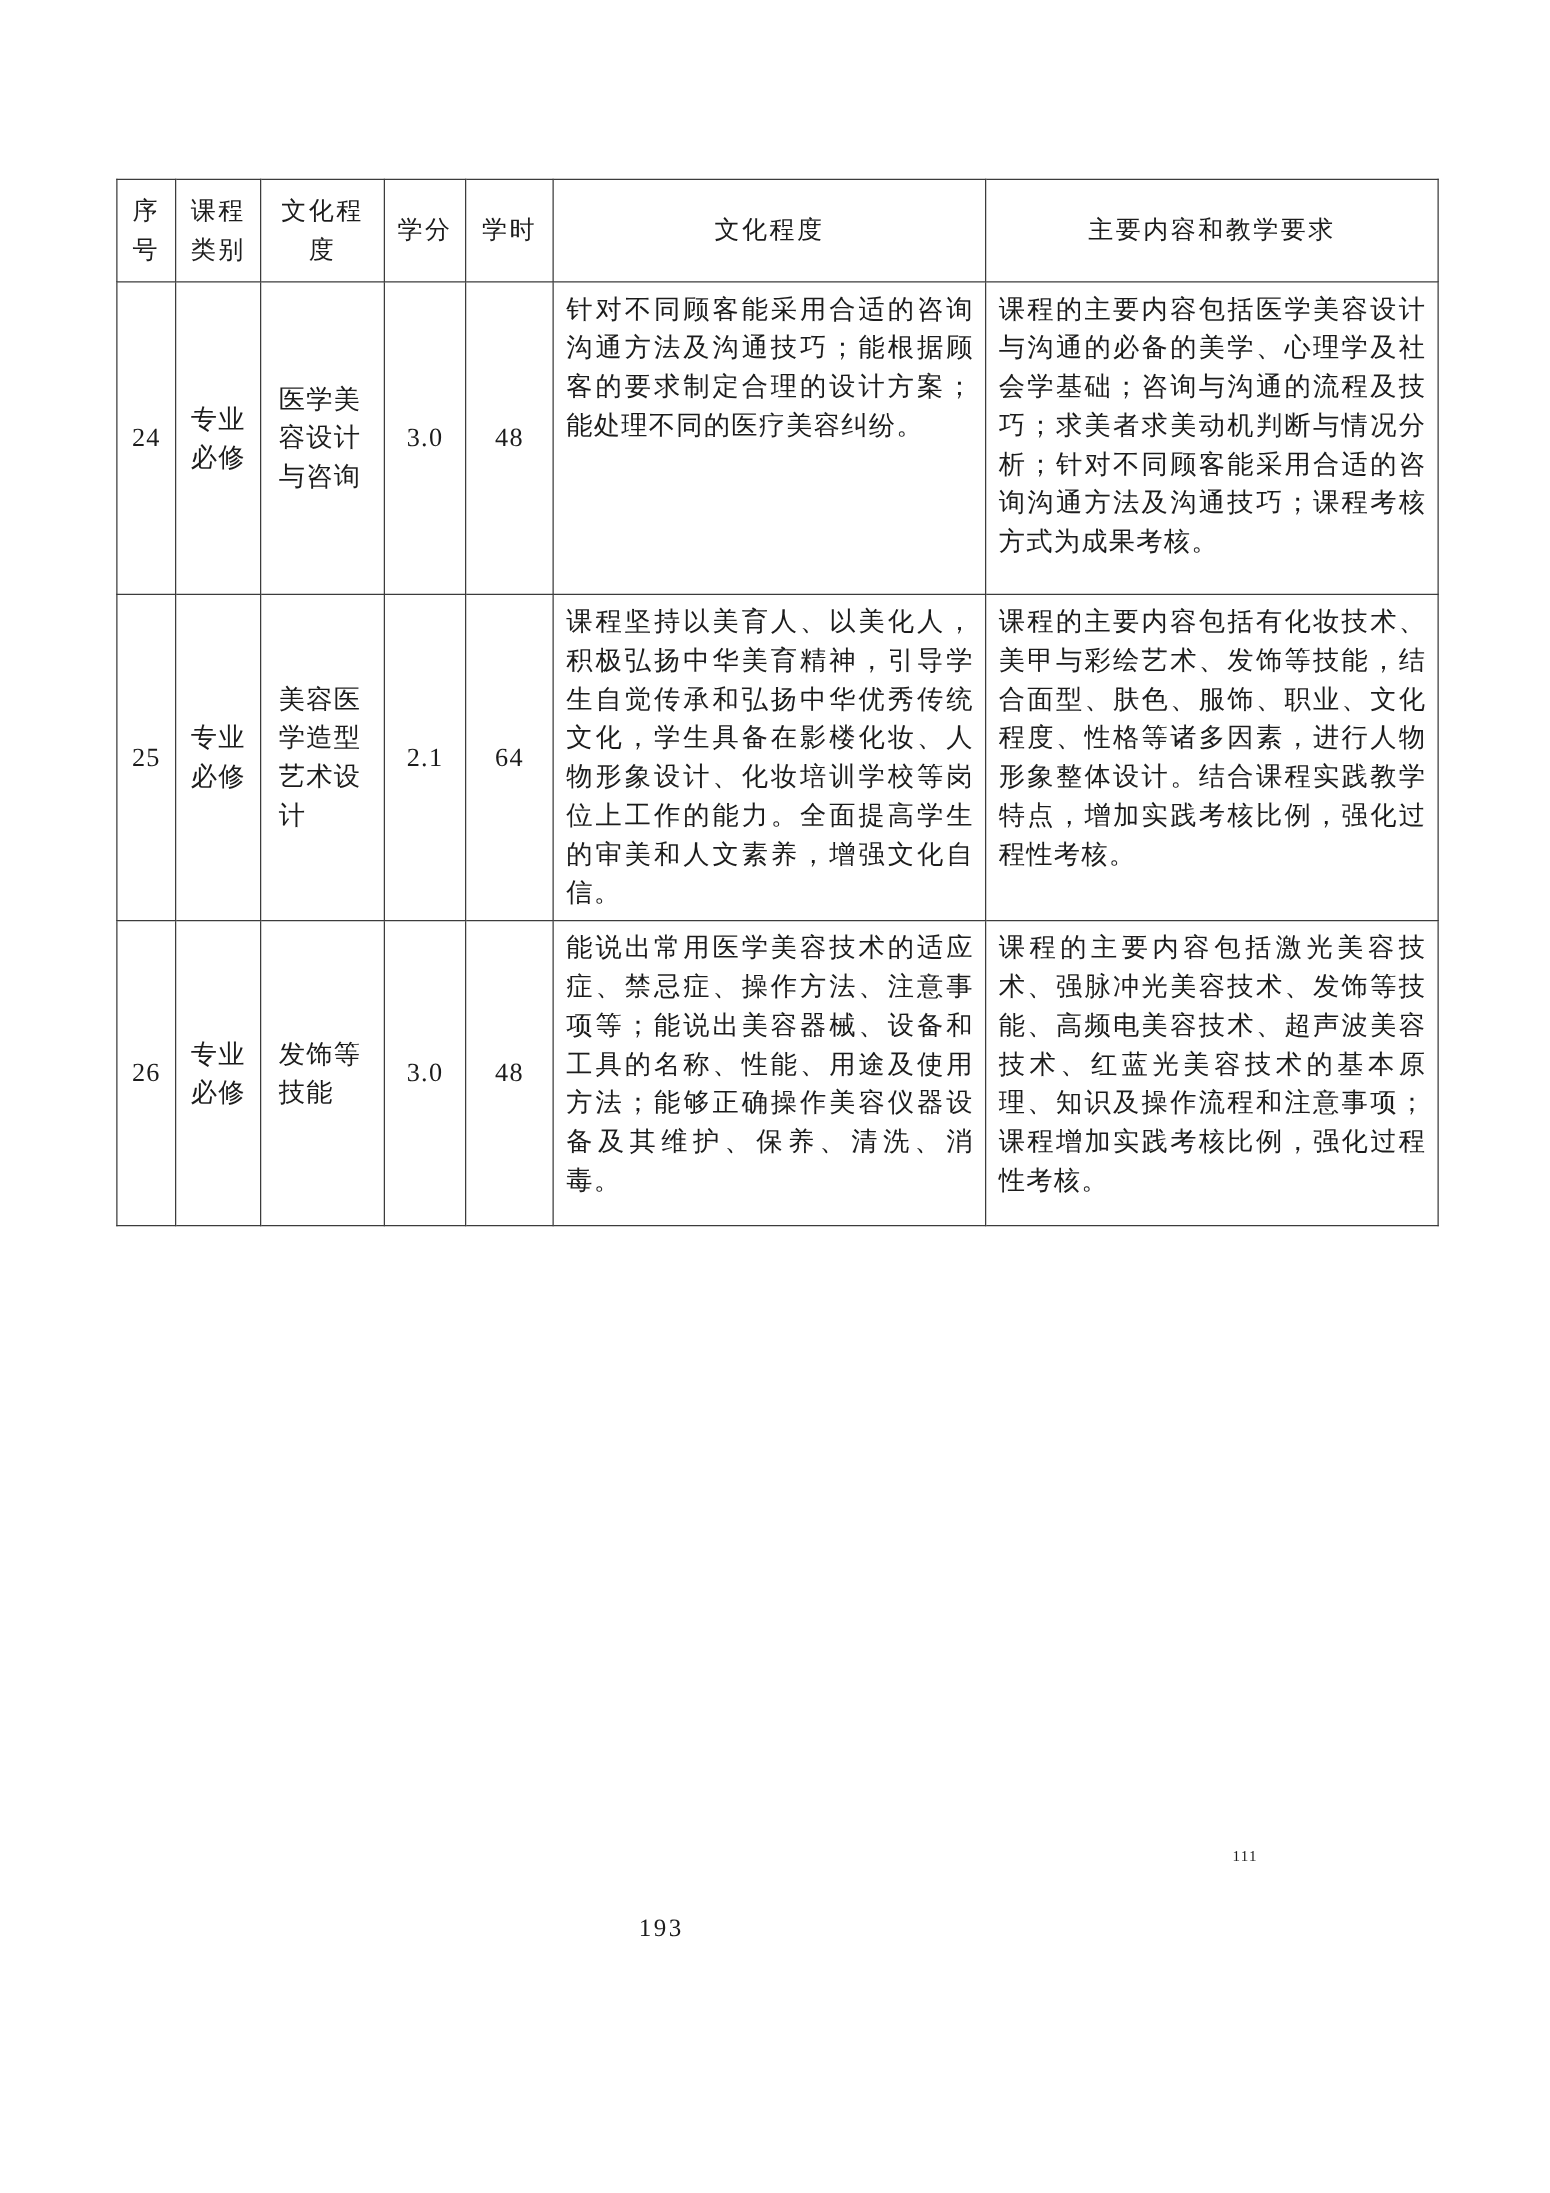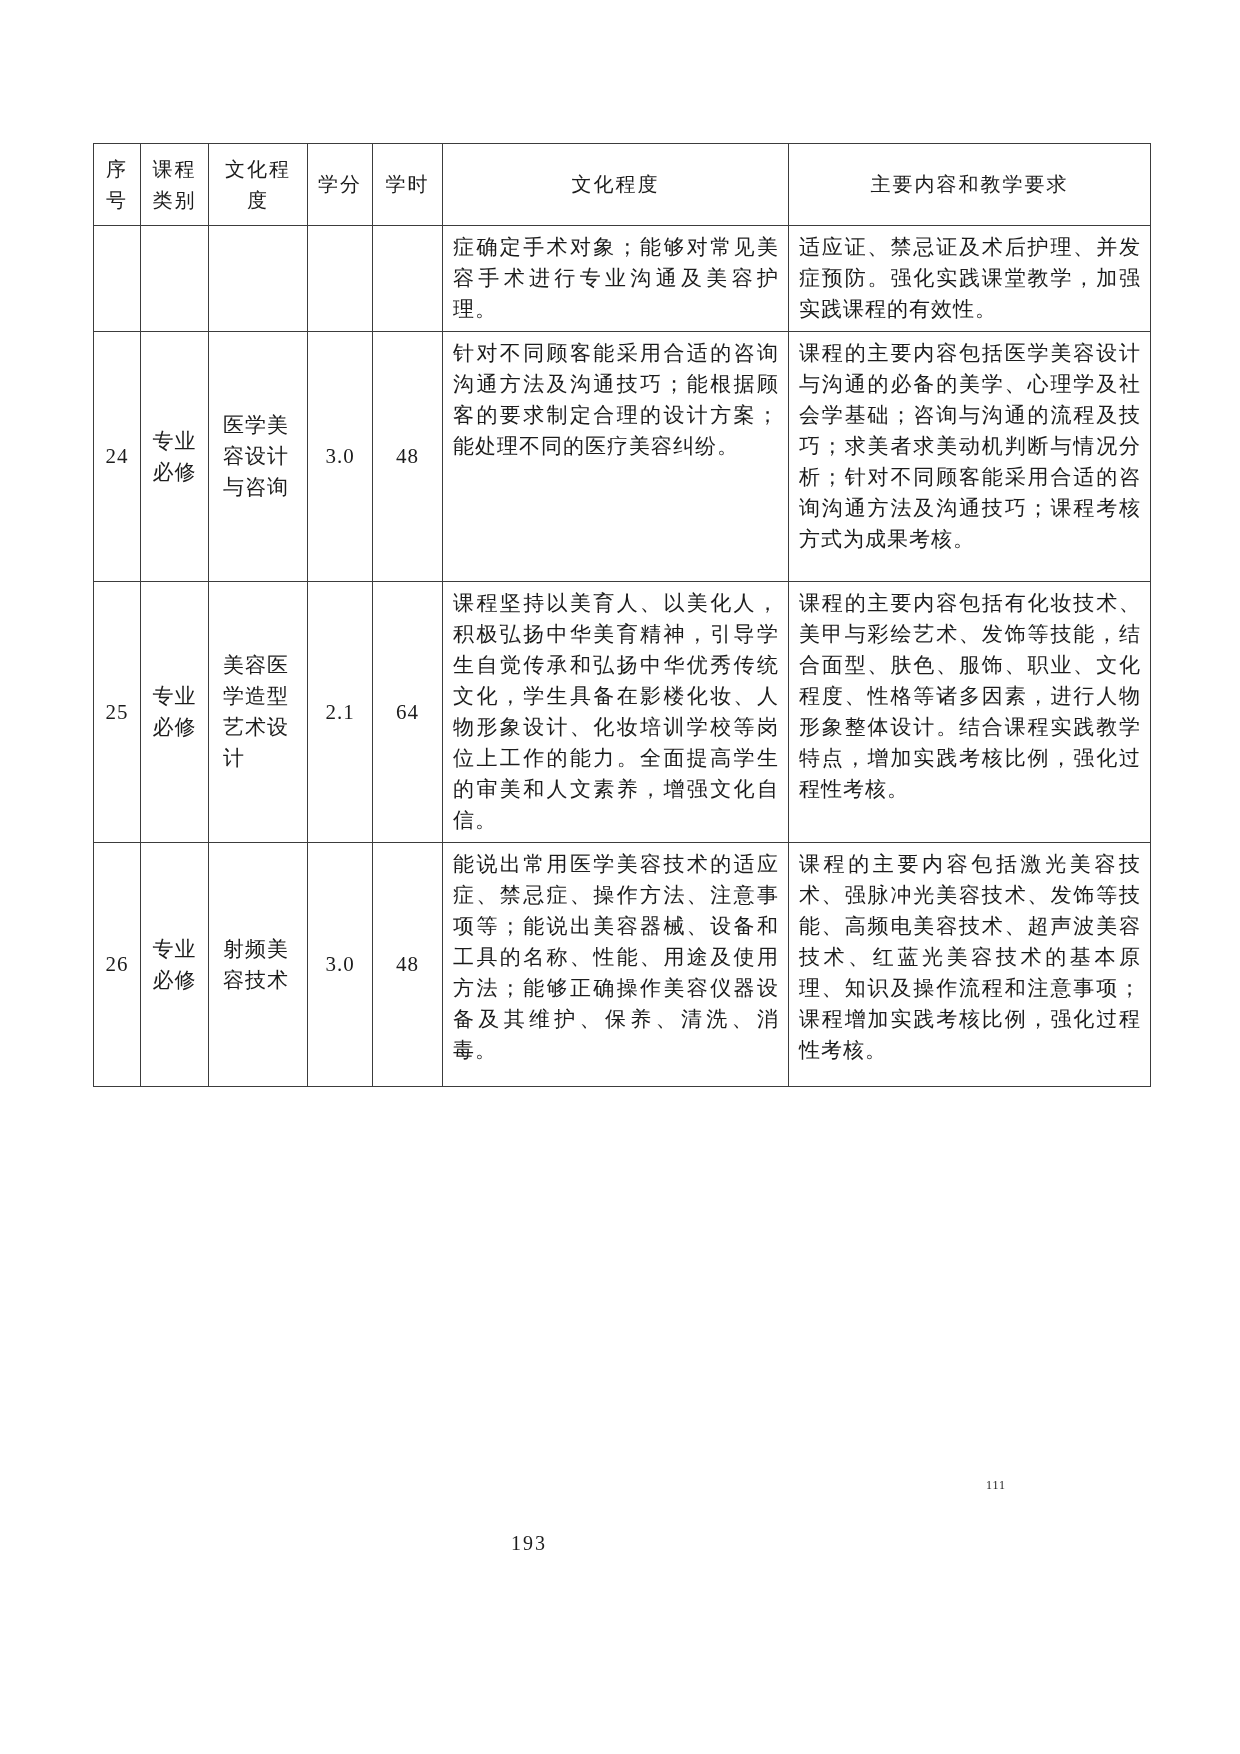--- a/index.html
+++ b/index.html
@@ -91,29 +91,20 @@
         <th>序号</th>
         <th>课程类别</th>
         <th>文化程度</th>
         <th>学分</th>
         <th>学时</th>
         <th>文化程度</th>
         <th>主要内容和教学要求</th>
       </tr>
     </thead>
     <tbody>
-      <tr class="h-r0">
-        <td class="c-center"></td>
-        <td class="c-center"></td>
-        <td class="c-name"></td>
-        <td class="c-center"></td>
-        <td class="c-center"></td>
-        <td class="c-text">症确定手术对象；能够对常见美容手术进行专业沟通及美容护理。</td>
-        <td class="c-text">适应证、禁忌证及术后护理、并发症预防。强化实践课堂教学，加强实践课程的有效性。</td>
-      </tr>
       <tr class="h-r1">
         <td class="c-center">24</td>
         <td class="c-center">专业必修</td>
         <td class="c-name">医学美容设计与咨询</td>
         <td class="c-center">3.0</td>
         <td class="c-center">48</td>
         <td class="c-text">针对不同顾客能采用合适的咨询沟通方法及沟通技巧；能根据顾客的要求制定合理的设计方案；能处理不同的医疗美容纠纷。</td>
         <td class="c-text">课程的主要内容包括医学美容设计与沟通的必备的美学、心理学及社会学基础；咨询与沟通的流程及技巧；求美者求美动机判断与情况分析；针对不同顾客能采用合适的咨询沟通方法及沟通技巧；课程考核方式为成果考核。</td>
       </tr>
       <tr class="h-r2">
@@ -121,21 +112,21 @@
         <td class="c-center">专业必修</td>
         <td class="c-name">美容医学造型艺术设计</td>
         <td class="c-center">2.1</td>
         <td class="c-center">64</td>
         <td class="c-text">课程坚持以美育人、以美化人，积极弘扬中华美育精神，引导学生自觉传承和弘扬中华优秀传统文化，学生具备在影楼化妆、人物形象设计、化妆培训学校等岗位上工作的能力。全面提高学生的审美和人文素养，增强文化自信。</td>
         <td class="c-text">课程的主要内容包括有化妆技术、美甲与彩绘艺术、发饰等技能，结合面型、肤色、服饰、职业、文化程度、性格等诸多因素，进行人物形象整体设计。结合课程实践教学特点，增加实践考核比例，强化过程性考核。</td>
       </tr>
       <tr class="h-r3">
         <td class="c-center">26</td>
         <td class="c-center">专业必修</td>
-        <td class="c-name">射频美容技术</td>
+        <td class="c-name">发饰等技能</td>
         <td class="c-center">3.0</td>
         <td class="c-center">48</td>
         <td class="c-text">能说出常用医学美容技术的适应症、禁忌症、操作方法、注意事项等；能说出美容器械、设备和工具的名称、性能、用途及使用方法；能够正确操作美容仪器设备及其维护、保养、清洗、消毒。</td>
         <td class="c-text">课程的主要内容包括激光美容技术、强脉冲光美容技术、发饰等技能、高频电美容技术、超声波美容技术、红蓝光美容技术的基本原理、知识及操作流程和注意事项；课程增加实践考核比例，强化过程性考核。</td>
       </tr>
     </tbody>
   </table>
 
   <div class="corner-num">111</div>
   <div class="footer-num">193</div>

